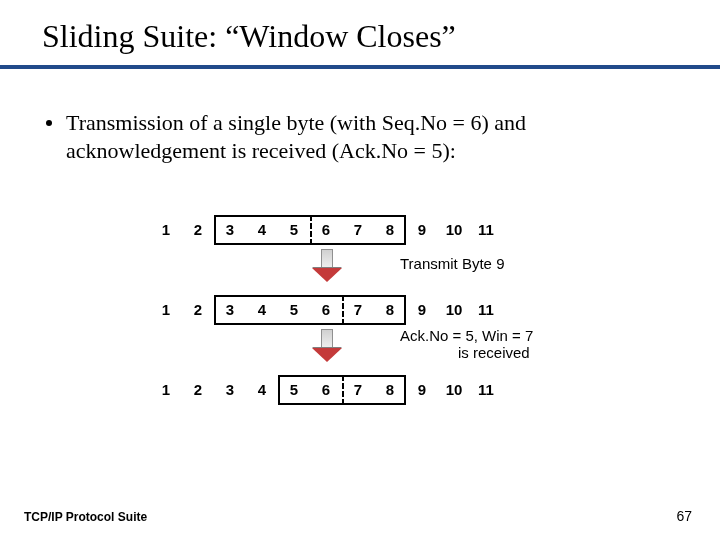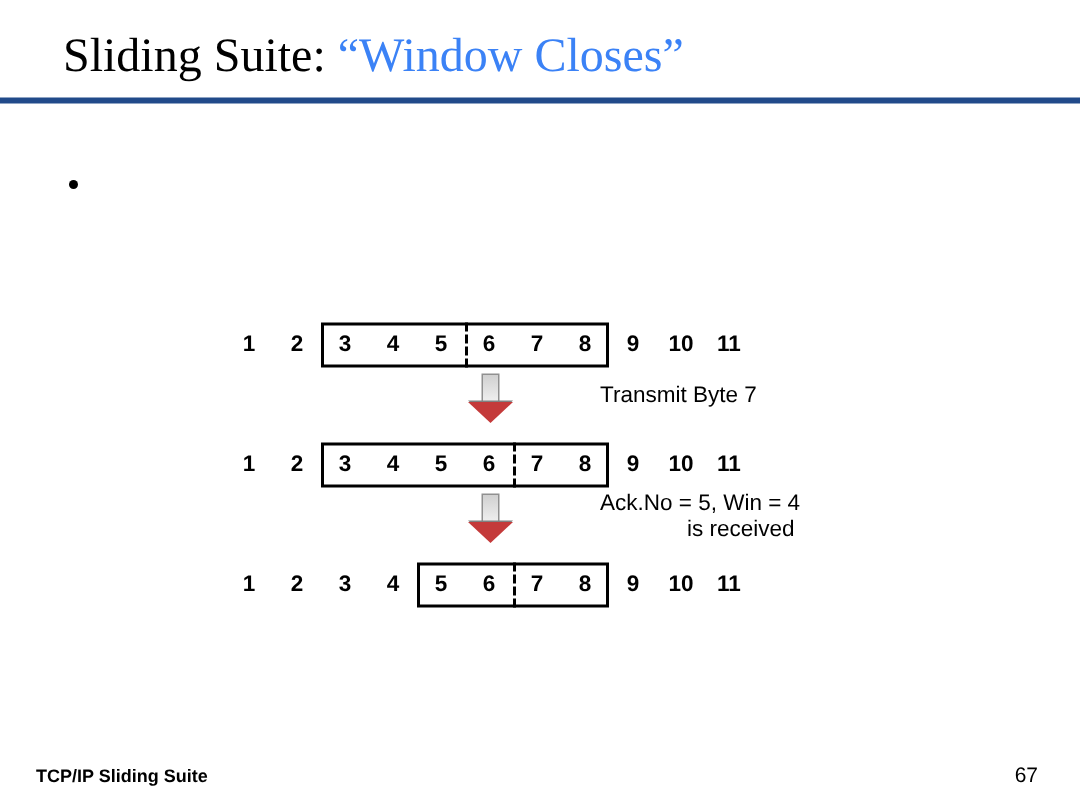--- a/index.html
+++ b/index.html
@@ -9,21 +9,21 @@
     background: #fff;
     font-family: "Times New Roman", serif;
     position: relative;
     overflow: hidden;
   }
   .title {
     padding: 18px 0 0 42px;
     font-size: 32px;
     color: #000;
   }
-  .title .quote { color: #3b82f6; }
+  .title .quote { color: #000000; }
   .rule {
     margin-top: 10px;
     height: 4px;
     background: #214a8a;
     width: 100%;
   }
   .bullet-row {
     display: flex;
     padding: 40px 60px 0 46px;
     font-size: 22px;
@@ -125,20 +125,21 @@
 </head>
 <body>
 
 <div class="title">
   <span>Sliding Suite:  </span><span class="quote">“Window Closes”</span>
 </div>
 <div class="rule"></div>
 
 <div class="bullet-row">
   <div class="dot"></div>
+  <div class="bullet-text">Transmission of a single byte (with Seq.No = 6) and acknowledgement is received (Ack.No  = 5):</div>
 </div>
 
 <div class="diagram" id="diagram">
     <div class="row" style="top: 0px; position: absolute;">
       <div class="winbox" style="left: 64px; width: 192px;"></div>
       <div class="cell" style="left: 0px;">1</div>
       <div class="cell" style="left: 32px;">2</div>
       <div class="cell" style="left: 64px;">3</div>
       <div class="cell" style="left: 96px;">4</div>
       <div class="cell" style="left: 128px;">5</div>
@@ -178,24 +179,24 @@
       <div class="cell" style="left: 256px;">9</div>
       <div class="cell" style="left: 288px;">10</div>
       <div class="cell" style="left: 320px;">11</div>
       <div class="divider" style="left: 192px;"></div>
     </div>
     <div class="arrow" style="left: 162px; top: 34px;">
       <div class="shaft"></div>
       <div class="head2"></div>
       <div class="head" style="top:19px;border-top-color:#c43a3a"></div>
     </div>
-    <div class="caption" style="left: 250px; top: 40px;">Transmit Byte 7</div>
+    <div class="caption" style="left: 250px; top: 40px;">Transmit Byte 9</div>
     <div class="arrow" style="left: 162px; top: 114px;">
       <div class="shaft"></div>
       <div class="head2"></div>
       <div class="head" style="top:19px;border-top-color:#c43a3a"></div>
     </div>
-    <div class="caption" style="left: 250px; top: 112px;">Ack.No = 5, Win = 4</div>
+    <div class="caption" style="left: 250px; top: 112px;">Ack.No = 5, Win = 7</div>
     <div class="caption" style="left: 308px; top: 129px;">is received</div>
   </div>
 
-<div class="footer-left">TCP/IP Sliding Suite</div>
+<div class="footer-left">TCP/IP Protocol Suite</div>
 <div class="footer-right">67</div>
 
 </body></html>

